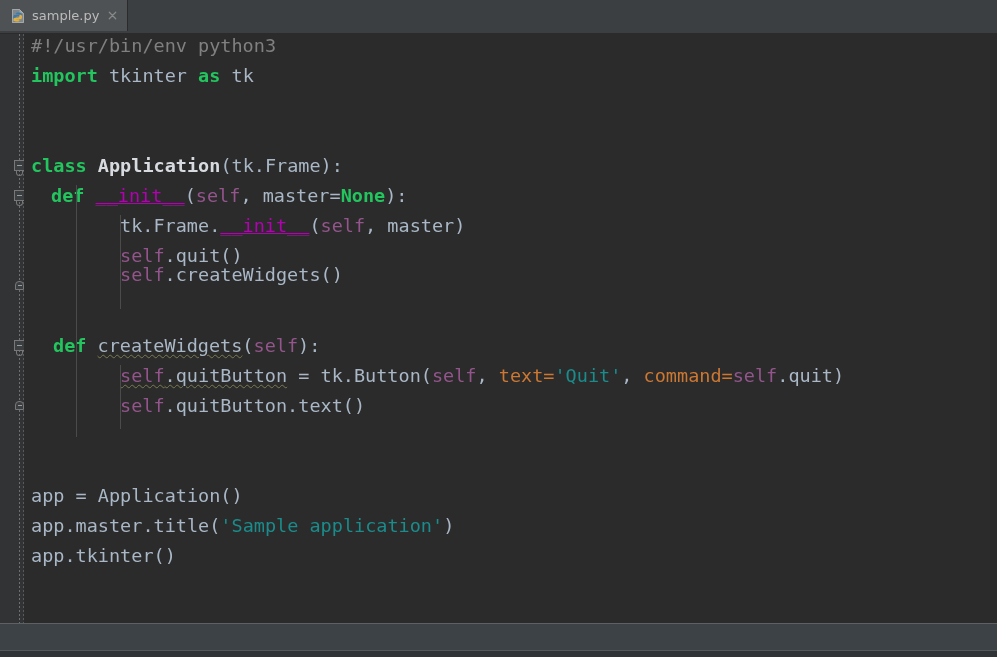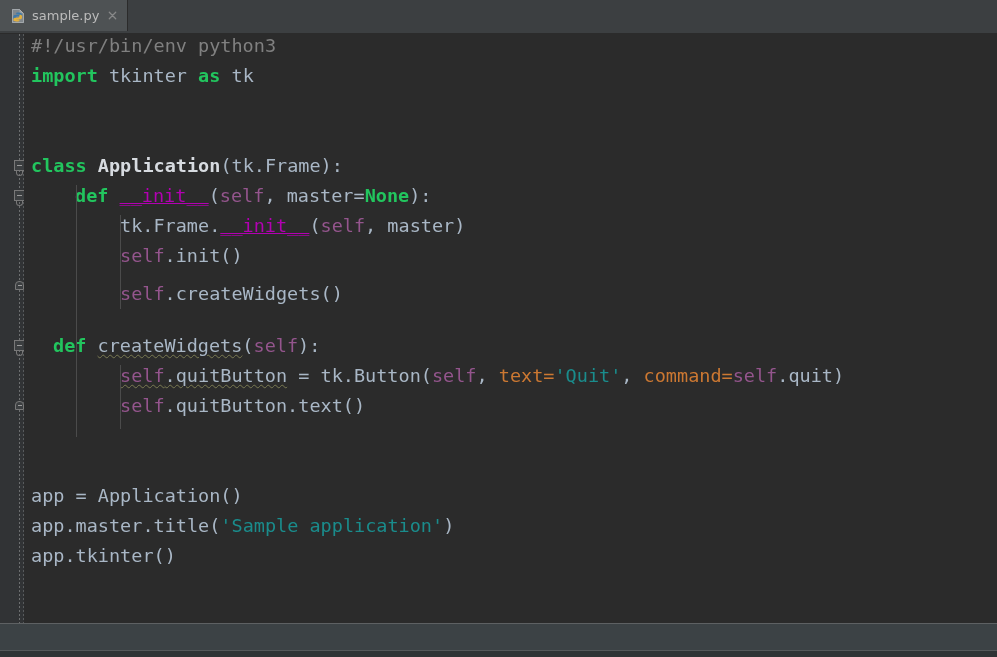--- a/index.html
+++ b/index.html
@@ -250,24 +250,24 @@
         <div class="fold-box" style="left: 14px; top: 306px;"></div>
         <div class="fold-tip" style="left: 16px; top: 317px; border-bottom-left-radius: 4px; border-bottom-right-radius: 4px;"></div>
         <div class="fold-end" style="left: 15px; top: 367px; border-top-left-radius: 4px; border-top-right-radius: 4px;"></div>
       </div>
     <div class="code" id="code">
         <div class="line" style="top: -3px;"><span class="ln-text" style="padding-left: 7px;"><span class="t-comment">#!/usr/bin/env python3</span></span></div>
         <div class="line" style="top: 27px;"><span class="ln-text" style="padding-left: 7px;"><span class="t-kw">import</span><span class="t-plain"> tkinter </span><span class="t-kw">as</span><span class="t-plain"> tk</span></span></div>
         <div class="line" style="top: 57px;"><span class="ln-text" style="padding-left: 7px;">&nbsp;</span></div>
         <div class="line" style="top: 87px;"><span class="ln-text" style="padding-left: 7px;">&nbsp;</span></div>
         <div class="line" style="top: 117px;"><span class="ln-text" style="padding-left: 7px;"><span class="t-kw">class</span><span class="t-plain"> </span><span class="t-cls">Application</span><span class="t-plain">(tk.Frame):</span></span></div>
-        <div class="line" style="top: 147px;"><span class="ln-text" style="padding-left: 51px;"><span class="t-kw">def</span><span class="t-plain"> </span><span class="t-magic">__init__</span><span class="t-plain">(</span><span class="t-self">self</span><span class="t-plain">, master=</span><span class="t-kw">None</span><span class="t-plain">):</span></span></div>
+        <div class="line" style="top: 147px;"><span class="ln-text" style="padding-left: 27px;"><span class="t-kw">def</span><span class="t-plain"> </span><span class="t-magic">__init__</span><span class="t-plain">(</span><span class="t-self">self</span><span class="t-plain">, master=</span><span class="t-kw">None</span><span class="t-plain">):</span></span></div>
         <div class="line" style="top: 177px;"><span class="ln-text" style="padding-left: 96.04px;"><span class="t-plain">tk.Frame.</span><span class="t-magic">__init__</span><span class="t-plain">(</span><span class="t-self">self</span><span class="t-plain">, master)</span></span></div>
-        <div class="line" style="top: 207px;"><span class="ln-text" style="padding-left: 96.04px;"><span class="t-self">self</span><span class="t-plain">.init()</span></span></div>
-        <div class="line" style="top: 245px;"><span class="ln-text" style="padding-left: 96.04px;"><span class="t-self">self</span><span class="t-plain">.createWidgets()</span></span></div>
+        <div class="line" style="top: 207px;"><span class="ln-text" style="padding-left: 96.04px;"><span class="t-self">self</span><span class="t-plain">.quit()</span></span></div>
+        <div class="line" style="top: 226px;"><span class="ln-text" style="padding-left: 96.04px;"><span class="t-self">self</span><span class="t-plain">.createWidgets()</span></span></div>
         <div class="line" style="top: 267px;"><span class="ln-text" style="padding-left: 7px;">&nbsp;</span></div>
         <div class="line" style="top: 297px;"><span class="ln-text" style="padding-left: 29px;"><span class="t-kw">def</span><span class="t-plain"> </span><span class="t-plain squiggle">createWidgets</span><span class="t-plain">(</span><span class="t-self">self</span><span class="t-plain">):</span></span></div>
         <div class="line" style="top: 327px;"><span class="ln-text" style="padding-left: 96.04px;"><span class="t-self squiggle">self</span><span class="t-plain squiggle">.quitButton</span><span class="t-plain"> = tk.Button(</span><span class="t-self">self</span><span class="t-plain">, </span><span class="t-kwarg">text=</span><span class="t-str">'Quit'</span><span class="t-plain">, </span><span class="t-kwarg">command=</span><span class="t-self">self</span><span class="t-plain">.quit)</span></span></div>
         <div class="line" style="top: 357px;"><span class="ln-text" style="padding-left: 96.04px;"><span class="t-self">self</span><span class="t-plain">.quitButton.text()</span></span></div>
         <div class="line" style="top: 387px;"><span class="ln-text" style="padding-left: 7px;">&nbsp;</span></div>
         <div class="line" style="top: 417px;"><span class="ln-text" style="padding-left: 7px;">&nbsp;</span></div>
         <div class="line" style="top: 447px;"><span class="ln-text" style="padding-left: 7px;"><span class="t-plain">app = Application()</span></span></div>
         <div class="line" style="top: 477px;"><span class="ln-text" style="padding-left: 7px;"><span class="t-plain">app.master.title(</span><span class="t-str">'Sample application'</span><span class="t-plain">)</span></span></div>
         <div class="line" style="top: 507px;"><span class="ln-text" style="padding-left: 7px;"><span class="t-plain">app.tkinter()</span></span></div>
         <div class="indent-guide" style="left: 51.52px; top: 151px; height: 252px;"></div>

